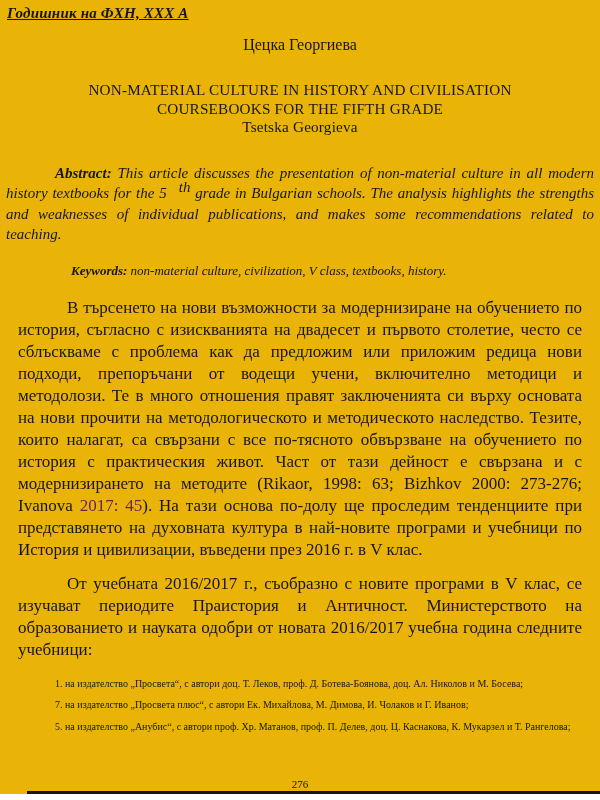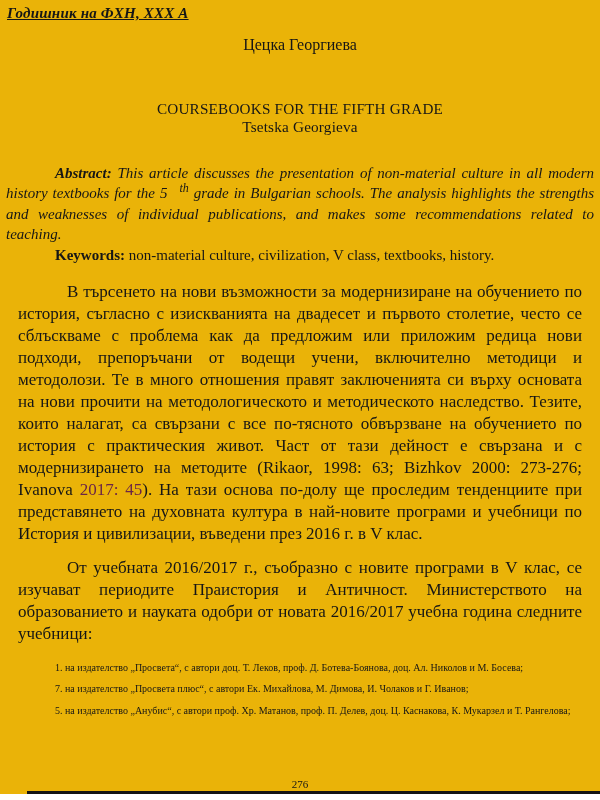--- a/index.html
+++ b/index.html
@@ -48,27 +48,28 @@
   }
   .abstract {
     margin: 26px 0 0 0;
     font-style: italic;
     font-size: 15px;
     line-height: 20.5px;
     text-align: justify;
     text-indent: 49px;
   }
   .keywords {
-    margin: 0;
-    font-size: 15px;
+    margin: 16px;
+    font-style: italic;
+    font-size: 13px;
     line-height: 20.5px;
     text-indent: 49px;
   }
   .lbl { font-weight: bold; }
-  sup { font-size: 12px; line-height: 0; padding-left: 12px; }
+  sup { font-size: 15px; line-height: 0; padding-left: 12px; }
   .body-p {
     margin: 12px;
     font-size: 17px;
     line-height: 22px;
     text-align: justify;
     text-indent: 49px;
   }
   .body-p.first { margin-top: 16px; }
   .cite { color: #6b2547; }
   .list {
@@ -98,21 +99,21 @@
 <body>
 
 <div class="page">
 
   <div class="running-header">Годишник на ФХН, XXX А</div>
 
 
   <div class="author-bg">Цецка Георгиева</div>
 
   <div class="title-en">
-    <br>
+    <span>NON-MATERIAL CULTURE IN HISTORY AND CIVILISATION</span><br>
     <span>COURSEBOOKS FOR THE FIFTH GRADE</span><br>
     <span>Tsetska Georgieva</span>
   </div>
 
   <p class="abstract">
     <span class="lbl">Abstract:</span><span> This article discusses the presentation of non-material culture in all modern history textbooks for the 5</span><sup>th</sup><span> grade in Bulgarian schools. The analysis highlights the strengths and weaknesses of individual publications, and makes some recommendations related to teaching.</span>
   </p>
 
   <p class="keywords">
     <span class="lbl">Keywords:</span><span> non-material culture, civilization, V class, textbooks, history.</span>

